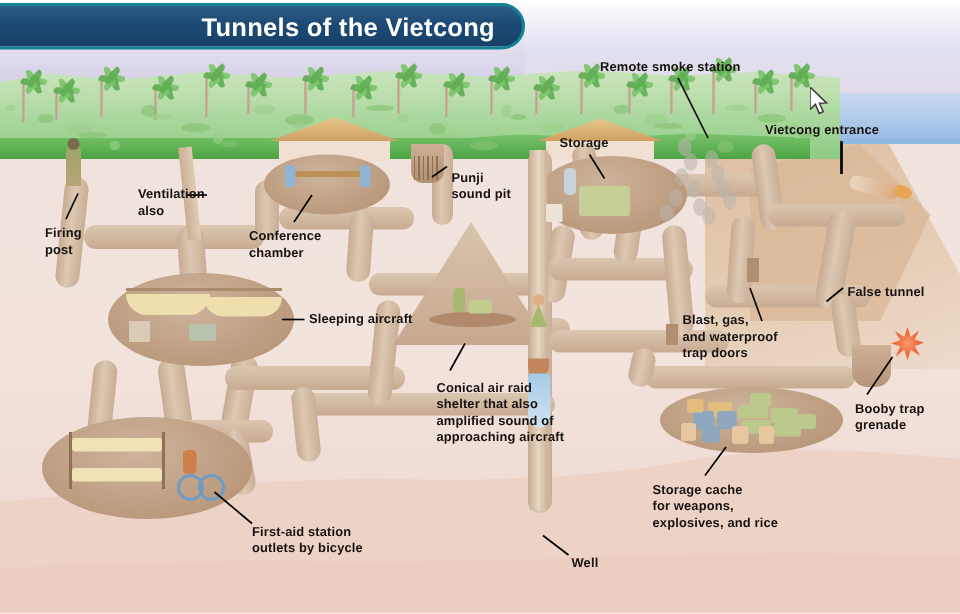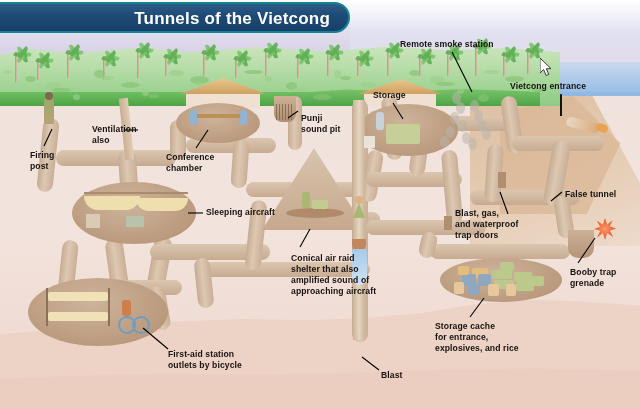--- a/index.html
+++ b/index.html
@@ -552,25 +552,25 @@
       <div class="lbl" style="left: 455px; top: 208px;">Blast, gas,
 and waterproof
 trap doors</div>
       <div class="lbl" style="left: 570px; top: 267px;">Booby trap
 grenade</div>
       <div class="lbl" style="left: 248px; top: 253px; margin-left: 43px;">Conical air raid
 shelter that also
 amplified sound of
 approaching aircraft</div>
       <div class="lbl" style="left: 435px; top: 321px;">Storage cache
-for entrance,
+for weapons,
 explosives, and rice</div>
       <div class="lbl" style="left: 168px; top: 349px;">First-aid station
 outlets by bicycle</div>
-      <div class="lbl" style="left: 381px; top: 370px;">Blast</div>
+      <div class="lbl" style="left: 381px; top: 370px;">Well</div>
     </div>
 
   <div class="titlebar">
     <span>Tunnels of the Vietcong</span>
   </div>
 
   <svg class="cursor" viewBox="0 0 14 20" style="left: 540px; top: 58px;">
     <polygon points="0,0 0,15 3.6,11.6 6.2,17.6 8.8,16.4 6.3,10.8 11,10.6" fill="#ffffff" stroke="#3a3a3a" stroke-width="1"></polygon>
   </svg>
 

